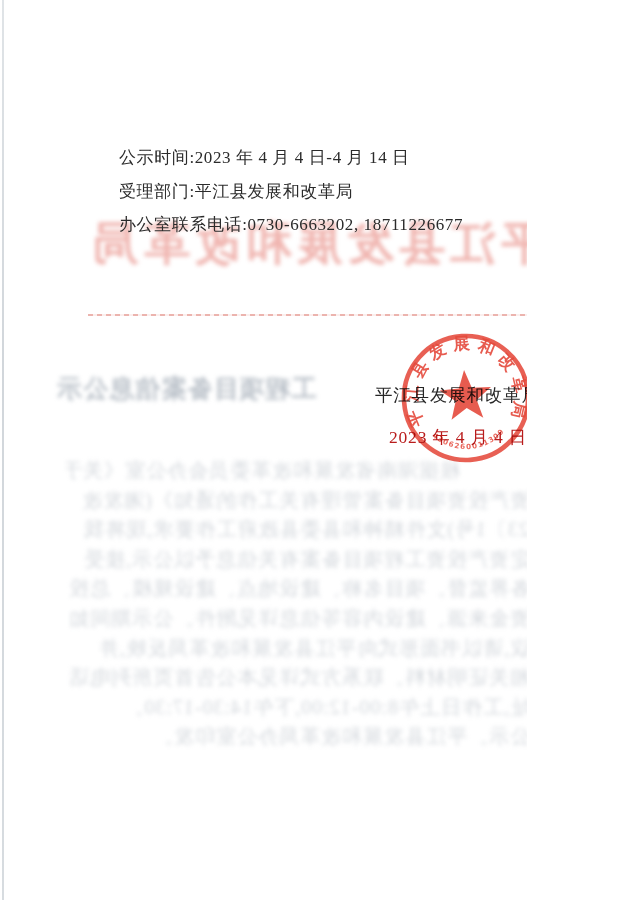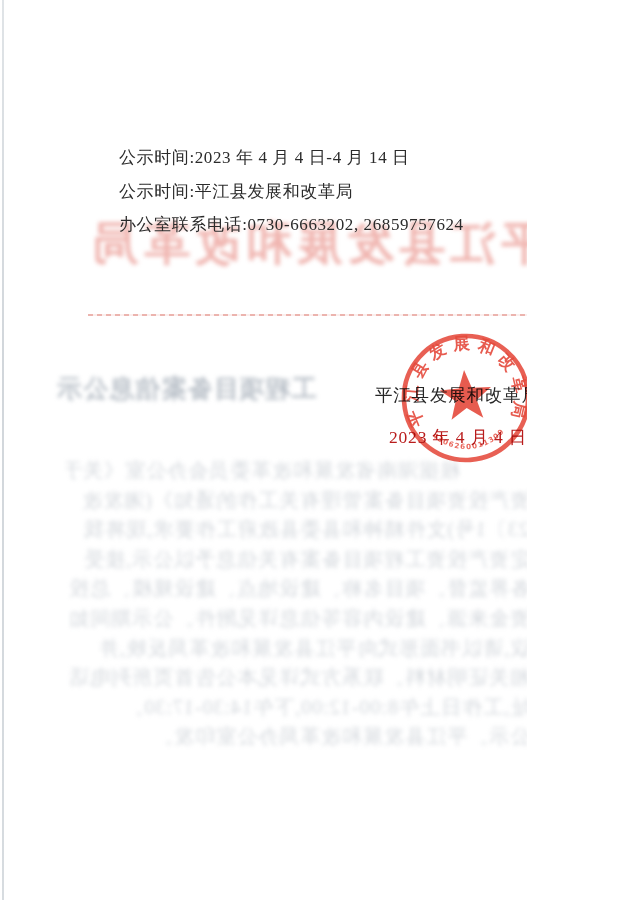--- a/index.html
+++ b/index.html
@@ -86,22 +86,22 @@
     <div class="bline">社会各界监督。项目名称、建设地点、建设规模、总投</div>
     <div class="bline">资、资金来源、建设内容等信息详见附件。公示期间如</div>
     <div class="bline">有异议,请以书面形式向平江县发展和改革局反映,并</div>
     <div class="bline">提供相关证明材料。联系方式详见本公告首页所列电话</div>
     <div class="bline">与地址,工作日上午8:00-12:00,下午14:30-17:30。</div>
     <div class="bline short">特此公示。平江县发展和改革局办公室印发。</div>
   </div>
 
   <div class="info-block">
     <div>公示时间:2023 年 4 月 4 日-4 月 14 日</div>
-    <div>公示时间:平江县发展和改革局</div>
-    <div>办公室联系电话:0730-6663202, 26859757624</div>
+    <div>受理部门:平江县发展和改革局</div>
+    <div>办公室联系电话:0730-6663202, 18711226677</div>
   </div>
 
   <div class="sign-org">平江县发展和改革局</div>
   <div class="sign-date">2023 年 4 月 4 日</div>
 
   <svg class="seal" viewBox="0 0 140 140" xmlns="http://www.w3.org/2000/svg">
     <g transform="rotate(-4 70 68)">
       <circle cx="70" cy="68" r="62" fill="none" stroke="#e23a2b" stroke-width="4.6" stroke-opacity=".88"></circle>
       <polygon fill="#e23a2b" fill-opacity=".9" points="70,40 76.5,58.1 95.7,58.7 80.5,70.4 85.9,88.8 70,78 54.1,88.8 59.5,70.4 44.3,58.7 63.5,58.1"></polygon>
       <defs>

